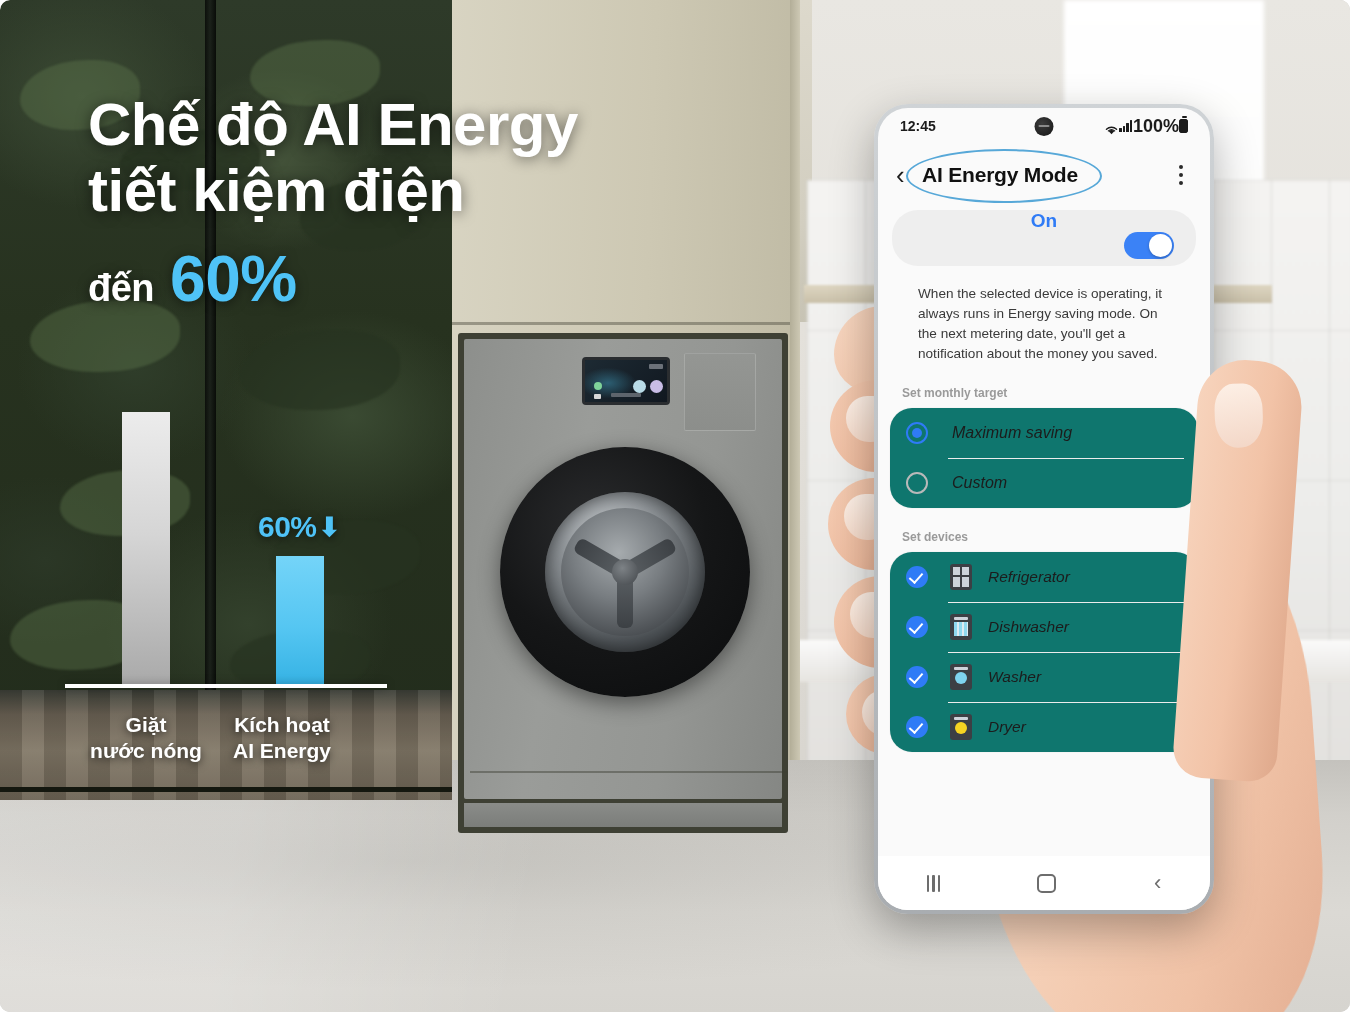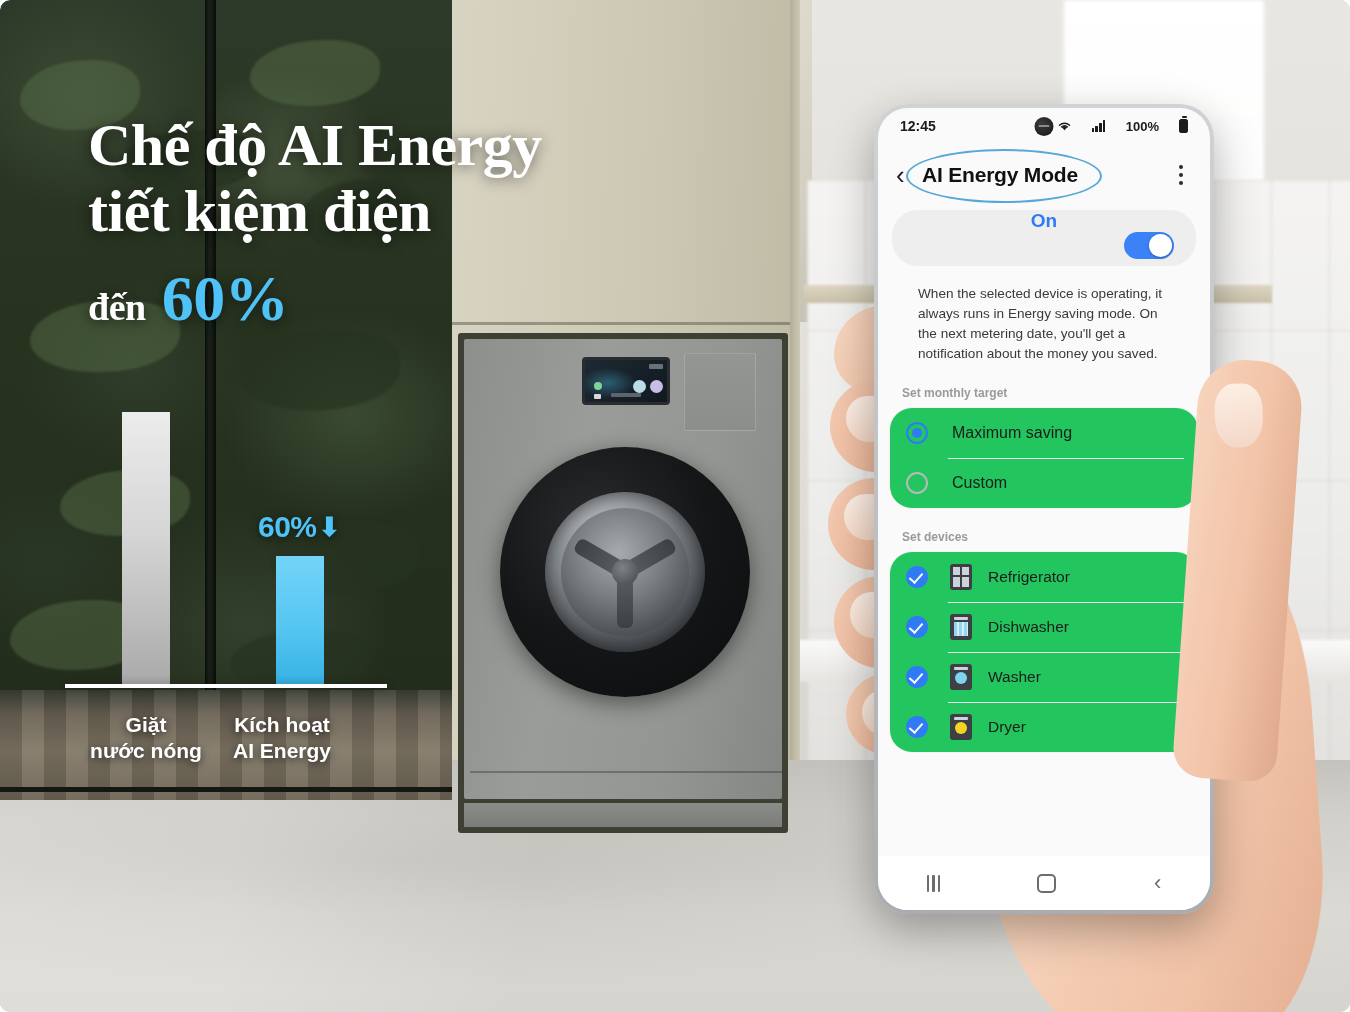--- a/index.html
+++ b/index.html
@@ -173,24 +173,23 @@
   .hub{
     position:absolute; left:50%; top:50%; width:26px; height:26px; margin:-13px 0 0 -13px;
     border-radius:50%; background:radial-gradient(circle at 40% 35%,#7d8286,#43474b);
   }
   .washer-seam{
     position:absolute; left:6px; top:432px; width:318px; height:2px; background:rgba(60,62,52,.45);
   }
 
   
   .headline{
-    position:absolute; left:88px; top:112px; width:600px;
+    position:absolute; left:88px; top:92px; width:600px;
     color:#fff; font-weight:700; letter-spacing:-0.5px;
     text-shadow:0 2px 14px rgba(0,0,0,.55);
-    font-family:Liberation Serif, serif;
   }
   .hl-line{ font-size:60px; line-height:66px; }
   .sub-row{ margin-top:18px; display:flex; align-items:baseline; gap:16px; }
   .sub-den{ font-size:38px; font-weight:700; color:#fff; text-shadow:0 2px 12px rgba(0,0,0,.6); }
   .sub-pct{
     font-size:64px; font-weight:700; color:#4FC3F7;
     text-shadow:0 2px 12px rgba(0,0,0,.5);
   }
 
   
@@ -274,21 +273,21 @@
   .phone-inner{
     position:relative; width:100%; height:100%;
     background:#fafafa; border-radius:30px; overflow:hidden;
   }
 
   .statusbar{
     height:36px; display:flex; align-items:center; justify-content:space-between;
     padding:0 22px; font-size:14px; font-weight:700; color:#1b1b1b;
     position:relative;
   }
-  .sb-right{ display:flex; align-items:center; gap:20px; font-size:13px; font-weight:700; }
+  .sb-right{ display:flex; align-items:center; gap:0; font-size:18px; font-weight:700; }
   .punch{
     position:absolute; left:50%; top:9px; transform:translateX(-50%);
     width:19px; height:19px; border-radius:50%;
     background:radial-gradient(circle at 40% 35%,#3c3c3c,#141414);
   }
   .punch:after{
     content:""; position:absolute; left:4px; top:8px; width:11px; height:2px;
     background:#8a8a8a; border-radius:1px;
   }
   .wifi-i, .sig-i, .bat-i { display:inline-block; }
@@ -347,22 +346,23 @@
 
   .desc{
     margin:18px 40px 0; font-size:13.6px; line-height:20px; color:#3a3a3a;
   }
 
   .section-label{
     margin:22px 24px 8px; font-size:12px; color:#9a9a9a; font-weight:600;
   }
 
   .list-card{
-    margin:0 12px; background:#22c55e; border-radius:22px; overflow:hidden;
+    margin:0 12px; background:#0f766e; border-radius:22px; overflow:hidden;
     box-shadow:0 0 0 1px rgba(0,0,0,.02);
+    font-style:italic;
   }
   .row{
     display:flex; align-items:center; height:50px; padding:0 10px 0 16px; position:relative;
   }
   .row + .row:before{
     content:""; position:absolute; left:58px; right:14px; top:0; height:1px; background:#ececec;
   }
   .radio{
     width:22px; height:22px; border-radius:50%; border:2px solid #b9b9b9; flex:0 0 auto; position:relative;
   }

